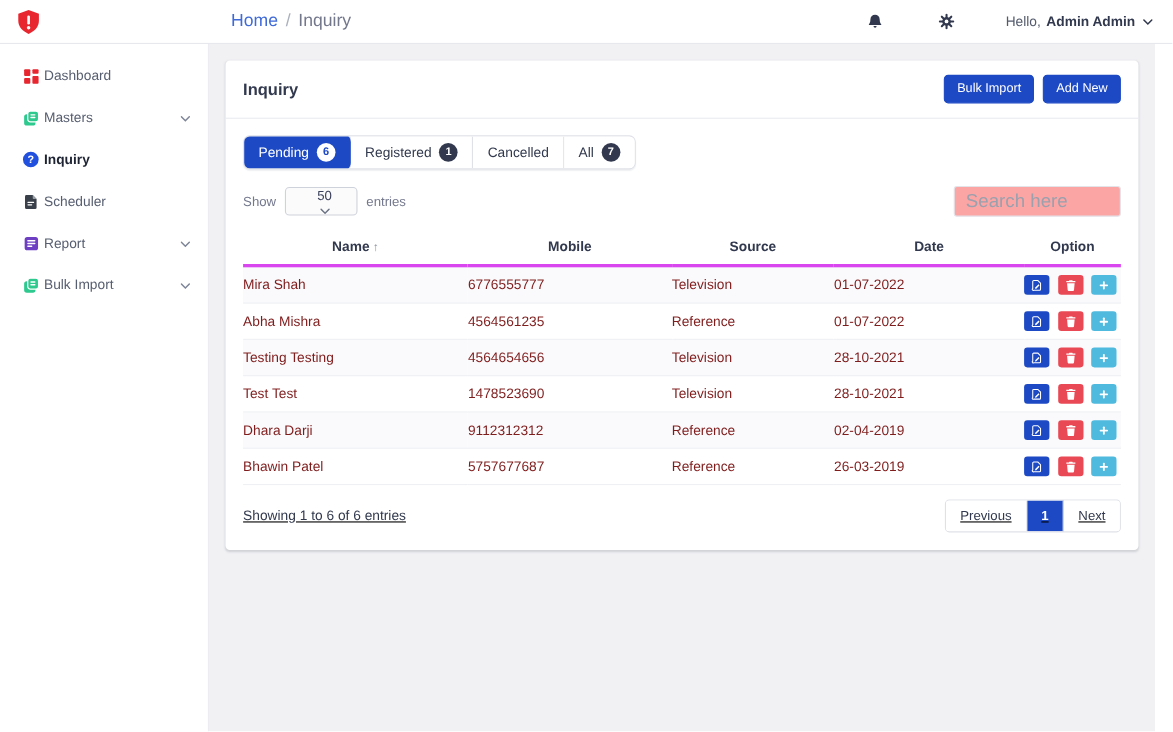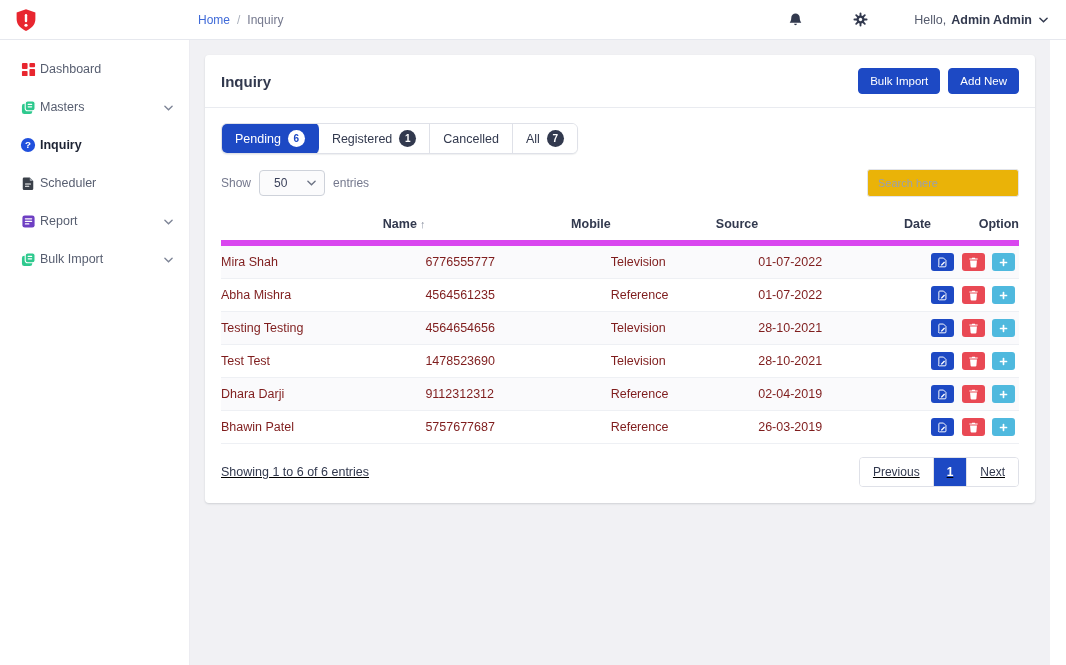--- a/index.html
+++ b/index.html
@@ -4,21 +4,21 @@
 <style>
   * { margin:0; padding:0; box-sizing:border-box; }
   html,body { width:1066px; height:665px; overflow:hidden; background:#fff;
     font-family:"Liberation Sans", sans-serif; }
   .app { position:relative; width:1066px; height:665px; }
 
   
   .topbar { position:absolute; top:0; left:0; width:1066px; height:40px;
     background:#fff; border-bottom:1px solid #e6e8ee; display:flex; align-items:center; z-index:3; }
   .logo-box { width:190px; padding-left:14px; display:flex; align-items:center; }
-  .breadcrumb { display:flex; align-items:center; gap:7px; font-size:12px; margin-left:8px; }
+  .breadcrumb { display:flex; align-items:center; gap:7px; font-size:16px; margin-left:20px; }
   .breadcrumb a { color:#3f6ad8; text-decoration:none; cursor:pointer; }
   .breadcrumb .sep { color:#aab0bc; }
   .breadcrumb .current { color:#74788d; }
   .topbar-right { margin-left:auto; display:flex; align-items:center; padding-right:18px;gap:20px; }
   .icon-btn { background:none; border:none; cursor:pointer; padding:4px; margin-right:22px;
     display:flex; align-items:center; color:#32394e; }
   .user-menu { display:flex; align-items:center; gap:5px; font-size:12.5px; color:#555b6d; cursor:pointer; }
   .user-menu .user-name { font-weight:bold; color:#32394e; }
   .user-menu svg { color:#32394e; margin-left:2px; }
 
@@ -56,30 +56,30 @@
   .badge-circle { width:17px; height:17px; border-radius:50%; display:flex; align-items:center;
     justify-content:center; font-size:10px; font-weight:bold; }
   .badge-light { background:#fff; color:#1d49c4; }
   .badge-dark { background:#32394e; color:#fff; }
 
   
   .controls-row { display:flex; align-items:center; justify-content:space-between; margin-top:15px; }
   .show-entries { display:flex; align-items:center; gap:8px; font-size:12px; color:#74788d; }
   .select { width:66px; height:26px; border:1px solid #ced2da; border-radius:4px; background:#fbfbfc;
     display:flex; align-items:center; justify-content:space-between; padding:0 8px 0 14px;
-    font-size:12px; color:#3b415a; cursor:pointer; }
+    font-size:12px; color:#3b415a; cursor:pointer;flex-direction:column; }
   .select svg { color:#6c7384; }
   .search { width:152px; height:28px; border:1px solid #e2e4ea; border-radius:3px;
-    background:#eab308; padding:0 10px; font-size:11px; color:#3b415a; font-family:inherit; }
+    background:#fca5a5; padding:0 10px; font-size:17px; color:#3b415a; font-family:inherit; }
   .search::placeholder { color:#9aa0ad; }
 
   
   table { width:100%; border-collapse:collapse; margin-top:13px; }
-  th { text-align:right; font-size:12.5px; font-weight:bold; color:#32394e;
-    padding:7px 0 9px 0; border-bottom:6px solid #d946ef; cursor:pointer; }
+  th { text-align:center; font-size:12.5px; font-weight:bold; color:#32394e;
+    padding:7px 0 9px 0; border-bottom:3px solid #d946ef; cursor:pointer; }
   th.col-name { width:26%; } th.col-mobile { width:23.5%; } th.col-source { width:18.7%; }
   th.col-date { width:22%; }
   th .sort { color:#8a90a0; font-size:11px; font-weight:normal; margin-left:3px; }
   td { font-size:12.5px; color:#7f1d1d; padding:7px 0; border-bottom:1px solid #eef0f4; }
   tbody tr:nth-child(odd) { background:#fafafc; }
   .options-cell { white-space:nowrap; }
   .act { width:23px; height:18px; border:none; border-radius:3px; cursor:pointer;
     display:inline-flex; align-items:center; justify-content:center; margin-right:4px; padding:0; }
   .act-edit { background:#1d49c4; }
   .act-del { background:#e94954; }

